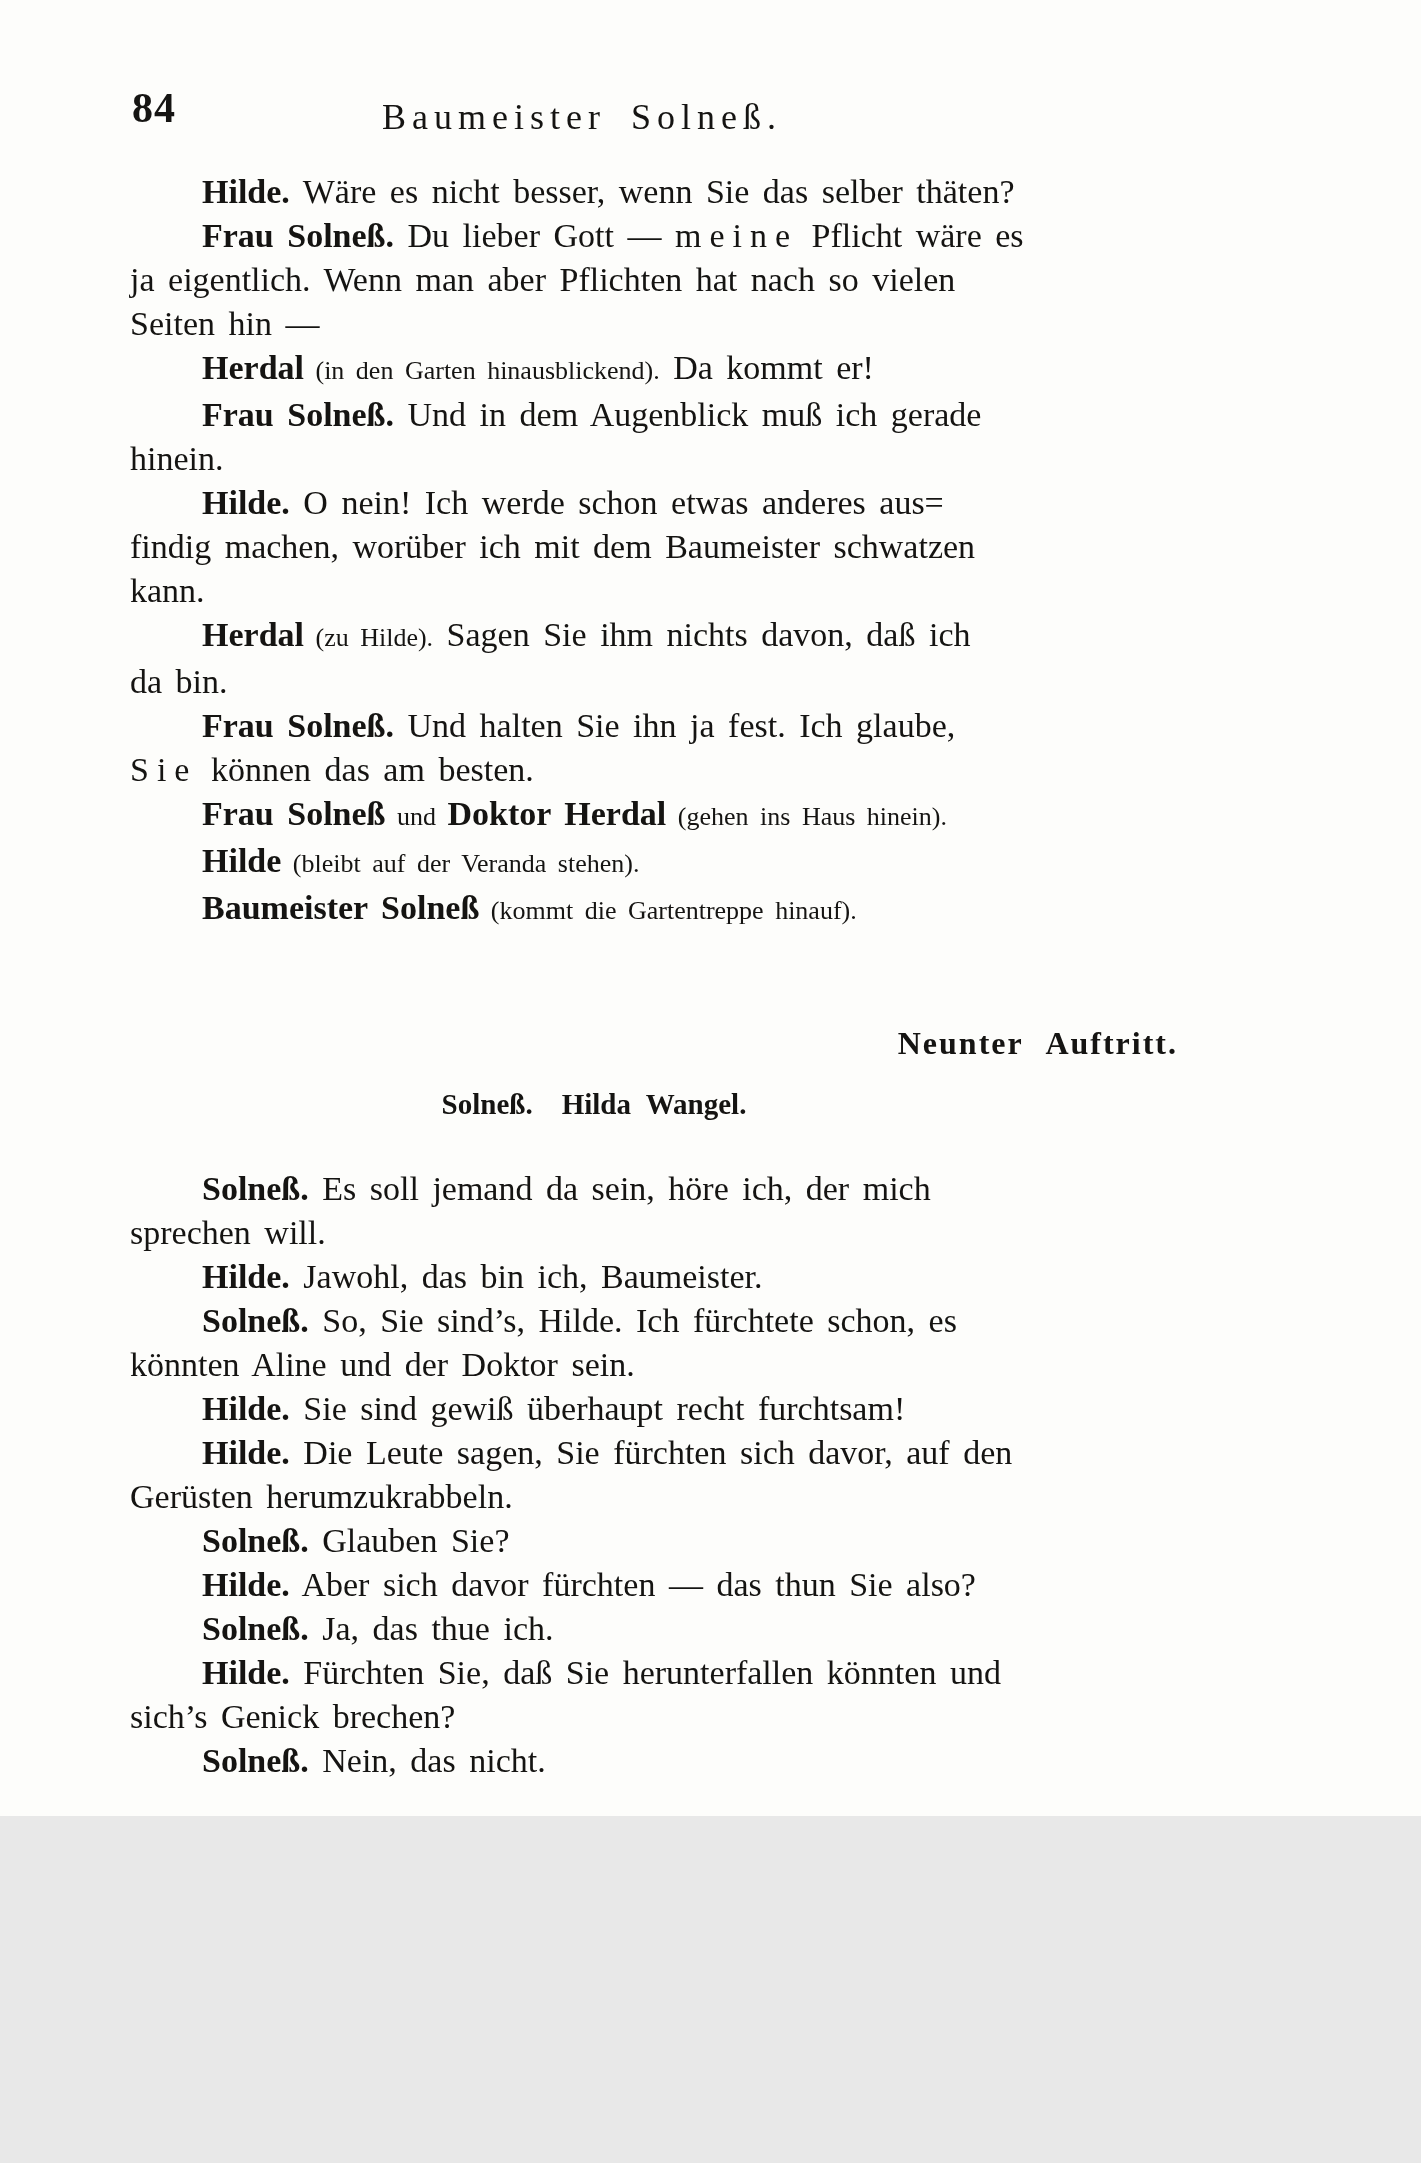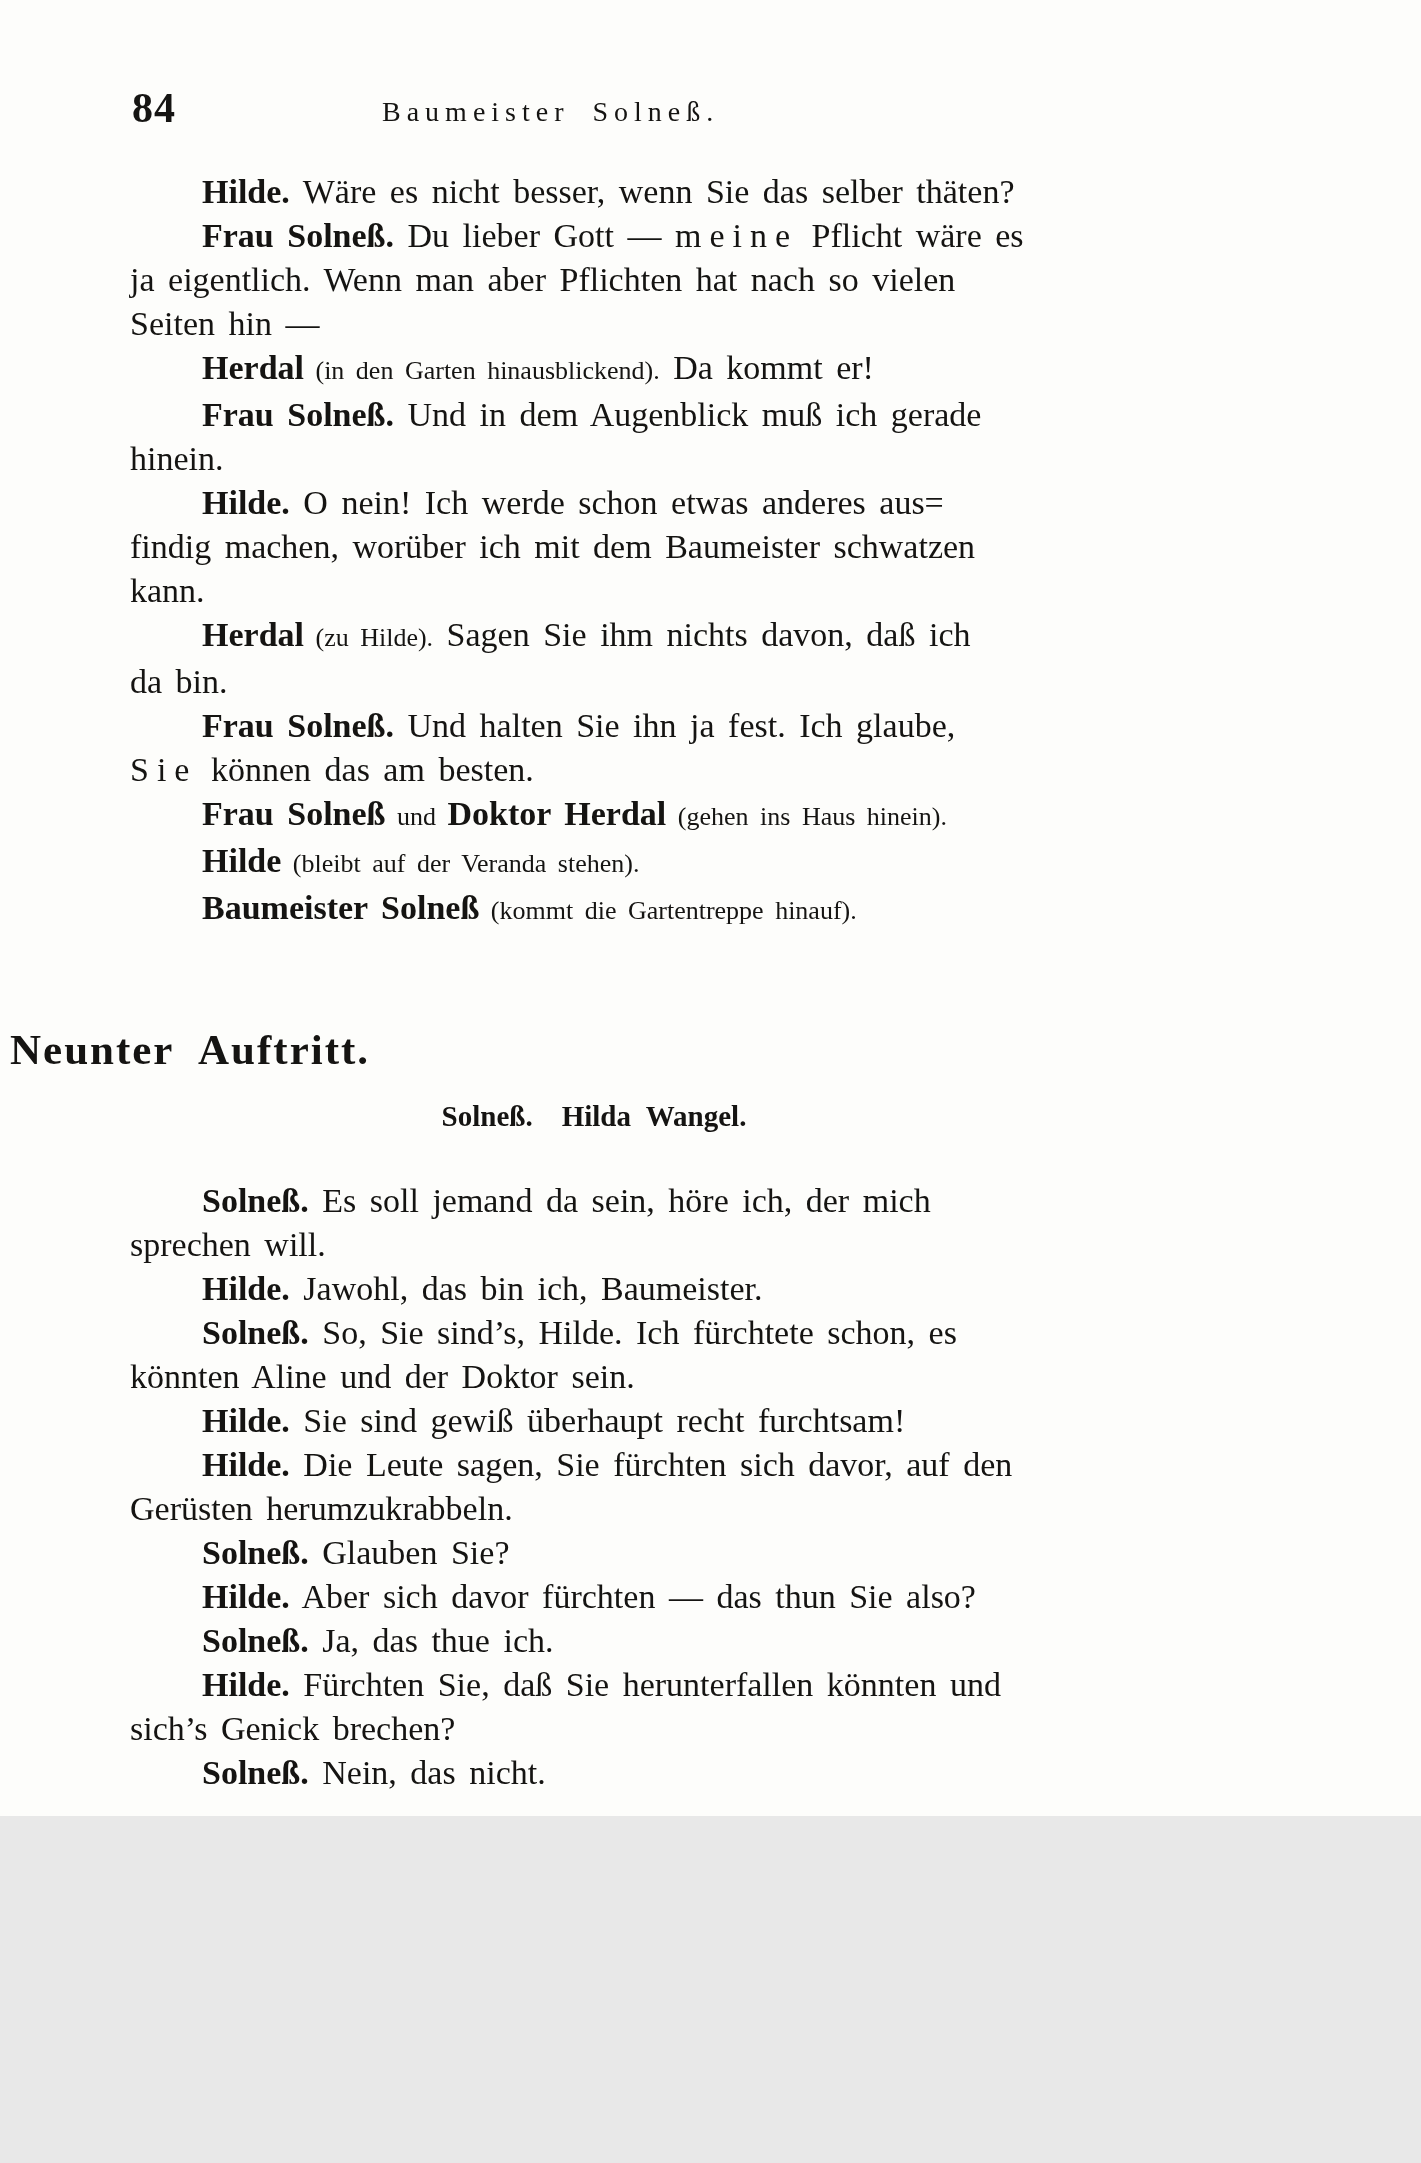--- a/index.html
+++ b/index.html
@@ -32,21 +32,21 @@
     left: 2px;
     top: -4px;
     font-size: 42px;
     font-weight: bold;
     letter-spacing: 1px;
   }
   .running-title {
     position: absolute;
     left: 252px;
     top: 8px;
-    font-size: 28px;
+    font-size: 36px;
     letter-spacing: 6px;
     word-spacing: 10px;
   }
   .para {
     margin: 0;
     font-size: 34px;
     line-height: 44px;
     text-indent: 72px;
     white-space: pre-line;
     word-spacing: 5px;
@@ -56,22 +56,22 @@
   }
   .seg-small {
     font-size: 26px;
     margin-top: 48px;
   }
   .seg-emph {
     letter-spacing: 8px;
   }
   .scene-heading {
     margin: 92px 0 26px 0;
-    text-align: left;
-    font-size: 43px;
+    text-align: right;
+    font-size: 32px;
     font-weight: bold;
     letter-spacing: 2px;
     word-spacing: 14px;
     transform: translateX(-120px);
   }
   .scene-characters {
     margin: 0 0 46px 0;
     text-align: center;
     font-size: 29px;
     font-weight: bold;

